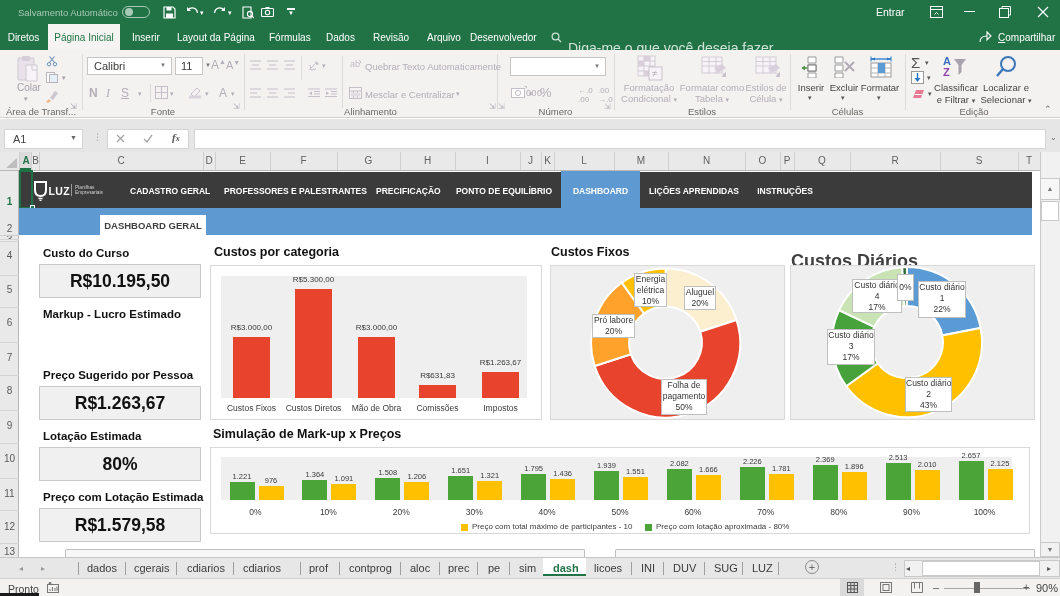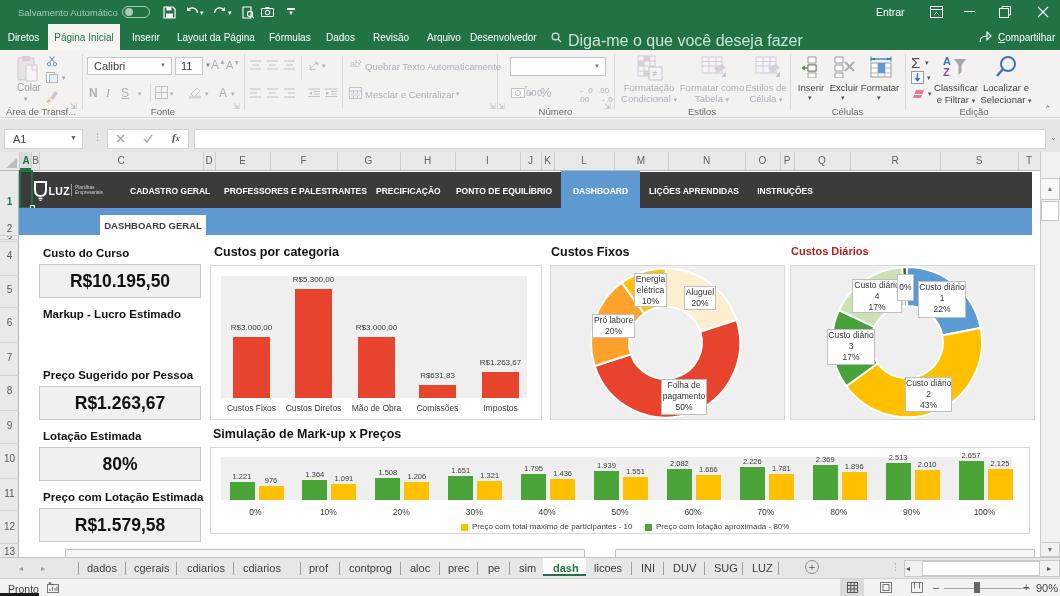--- a/index.html
+++ b/index.html
@@ -89,39 +89,40 @@
   <div class="a tt" style="left:177px;top:8px;font-size:10px">Layout da Página</div>
   <div class="a tt" style="left:269px;top:8px;font-size:10px">Fórmulas</div>
   <div class="a tt" style="left:326px;top:8px;font-size:10px">Dados</div>
   <div class="a tt" style="left:373px;top:8px;font-size:10px">Revisão</div>
   <div class="a tt" style="left:427px;top:8px;font-size:10px">Arquivo</div>
   <div class="a tt" style="left:470px;top:8px;font-size:10px">Desenvolvedor</div>
   <svg class="a" style="left:551px;top:8px" width="11" height="11" viewBox="0 0 11 11">
       <circle cx="4.5" cy="4.5" r="3.4" fill="none" stroke="#cfe3d8" stroke-width="1.2"></circle>
       <path d="M7 7l3 3" stroke="#cfe3d8" stroke-width="1.2"></path>
     </svg>
-  <div class="a tt" style="left:568px;top:8px;font-size:16px;color:#cfe3d8">Diga-me o que você deseja fazer</div>
+  <div class="a tt" style="left:568px;top:16px;font-size:14px;color:#cfe3d8">Diga-me o que você deseja fazer</div>
   <svg class="a" style="left:979px;top:7px" width="14" height="12" viewBox="0 0 14 12">
       <path d="M1 11c0-4 3-6 7-6" fill="none" stroke="#fff" stroke-width="1.1"></path>
       <path d="M8 1l4 4-4 4z" fill="none" stroke="#fff" stroke-width="1.1"></path>
     </svg>
   <div class="a tt" style="left:998px;top:8px;font-size:10px"><u>C</u>ompartilhar</div>
 </div>
 
 <div class="a" id="ribbon" style="left:0;top:50px;width:1060px;height:68px;background:#f3f2f1;border-bottom:1px solid #d2d0ce">
 
   <div class="a" style="left:82px;top:4px;width:1px;height:56px;background:#dcdada"></div>
   <div class="a" style="left:244px;top:4px;width:1px;height:56px;background:#dcdada"></div>
   <div class="a" style="left:497px;top:4px;width:1px;height:56px;background:#dcdada"></div>
   <div class="a" style="left:614px;top:4px;width:1px;height:56px;background:#dcdada"></div>
   <div class="a" style="left:790px;top:4px;width:1px;height:56px;background:#dcdada"></div>
   <div class="a" style="left:905px;top:4px;width:1px;height:56px;background:#dcdada"></div>
 
   <div class="a gl" style="left:0px;width:82px">Área de Transf...</div>
   <div class="a gl" style="left:82px;width:162px">Fonte</div>
+  <div class="a gl" style="left:244px;width:253px">Alinhamento</div>
   <div class="a gl" style="left:497px;width:117px">Número</div>
   <div class="a gl" style="left:614px;width:176px">Estilos</div>
   <div class="a gl" style="left:790px;width:115px">Células</div>
   <div class="a gl" style="left:905px;width:138px">Edição</div>
 
   <svg class="a" style="left:17px;top:5px" width="24" height="28" viewBox="0 0 24 28">
     <rect x="1" y="3" width="16" height="22" rx="1" fill="#e9e2ea" stroke="#cfc7d0"></rect>
     <rect x="5" y="1" width="8" height="5" rx="1" fill="#d6cdd8"></rect>
     <path d="M9 10h11v16H9z" fill="#f7f3f8" stroke="#cfc7d0"></path>
     <path d="M15 10v5h5" fill="none" stroke="#cfc7d0"></path>
@@ -460,21 +461,21 @@
   <div class="vlab" style="left:470px;top:187px;width:61px">R$1.263,67</div>
   <div class="xlab" style="left:221px;top:232px;width:61px">Custos Fixos</div>
   <div class="xlab" style="left:283px;top:232px;width:61px">Custos Diretos</div>
   <div class="xlab" style="left:346px;top:232px;width:61px">Mão de Obra</div>
   <div class="xlab" style="left:407px;top:232px;width:61px">Comissões</div>
   <div class="xlab" style="left:470px;top:232px;width:61px">Impostos</div>
 
   <div class="a" style="left:551px;top:74px;font-size:12.5px;font-weight:bold;color:#111">Custos Fixos</div>
   <div class="a" style="left:550px;top:94px;width:235px;height:155px;background:#efefef;border:1px solid #d9d9d9"></div>
 
-  <div class="a" style="left:791px;top:74px;font-size:11px;font-weight:bold;color:#b91c1c">Custos Diários</div>
+  <div class="a" style="left:791px;top:80px;font-size:18px;font-weight:bold;color:#404040">Custos Diários</div>
   <div class="a" style="left:790px;top:94px;width:245px;height:155px;background:#efefef;border:1px solid #d9d9d9"></div>
   <svg class="a" style="left:550px;top:90px" width="490px" height="165px" viewBox="550 261 490 165">
     <path d="M665.6,268.5 A74.5,74.5 0 0 1 736.5,320.0 L700.3,331.7 A36.5,36.5 0 0 0 665.6,306.5 Z" fill="#FCEFD0" stroke="#fff" stroke-width="2"></path>
     <path d="M736.5,320.0 A74.5,74.5 0 0 1 594.7,366.0 L630.9,354.3 A36.5,36.5 0 0 0 700.3,331.7 Z" fill="#E8432C" stroke="#fff" stroke-width="2"></path>
     <path d="M594.7,366.0 A74.5,74.5 0 0 1 621.8,282.7 L644.1,313.5 A36.5,36.5 0 0 0 630.9,354.3 Z" fill="#FFA22B" stroke="#fff" stroke-width="2"></path>
     <path d="M621.8,282.7 A74.5,74.5 0 0 1 665.6,268.5 L665.6,306.5 A36.5,36.5 0 0 0 644.1,313.5 Z" fill="#FFC000" stroke="#fff" stroke-width="2"></path>
     <path d="M906.9,267.1 A75.0,75.0 0 0 1 980.6,328.0 L942.3,335.4 A36.0,36.0 0 0 0 906.9,306.1 Z" fill="#5B9BD5" stroke="#fff" stroke-width="2"></path>
     <path d="M980.6,328.0 A75.0,75.0 0 0 1 846.2,386.2 L877.8,363.3 A36.0,36.0 0 0 0 942.3,335.4 Z" fill="#FFC000" stroke="#fff" stroke-width="2"></path>
     <path d="M846.2,386.2 A75.0,75.0 0 0 1 839.0,310.2 L874.3,326.8 A36.0,36.0 0 0 0 877.8,363.3 Z" fill="#47A23C" stroke="#fff" stroke-width="2"></path>
     <path d="M839.0,310.2 A75.0,75.0 0 0 1 902.2,267.2 L904.6,306.2 A36.0,36.0 0 0 0 874.3,326.8 Z" fill="#C9E3B4" stroke="#fff" stroke-width="2"></path>

